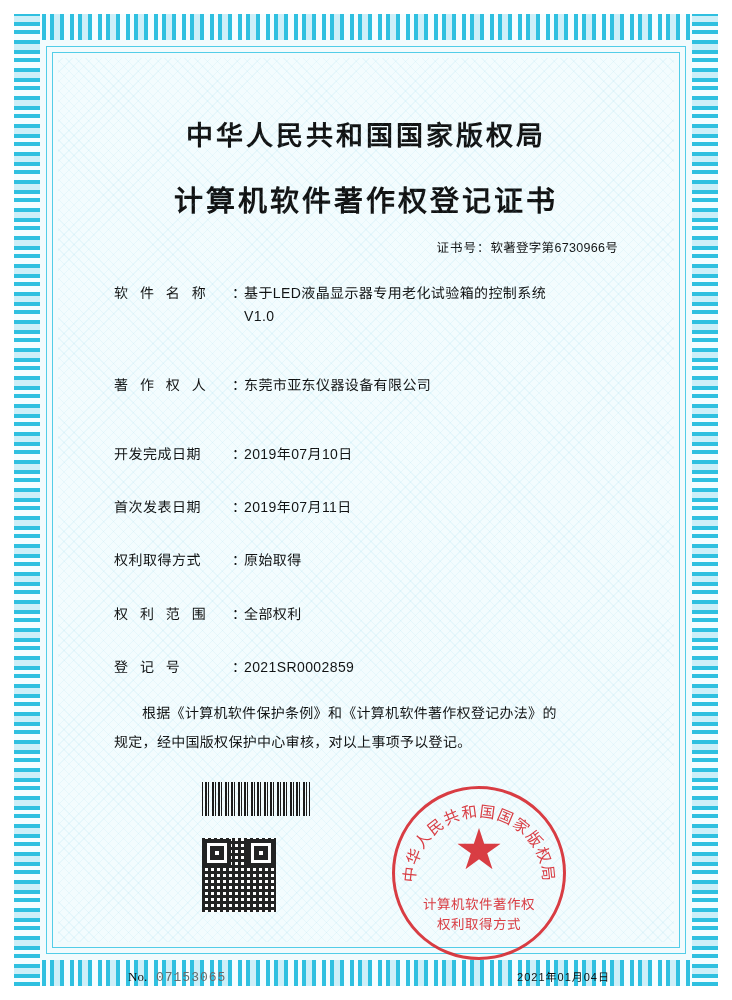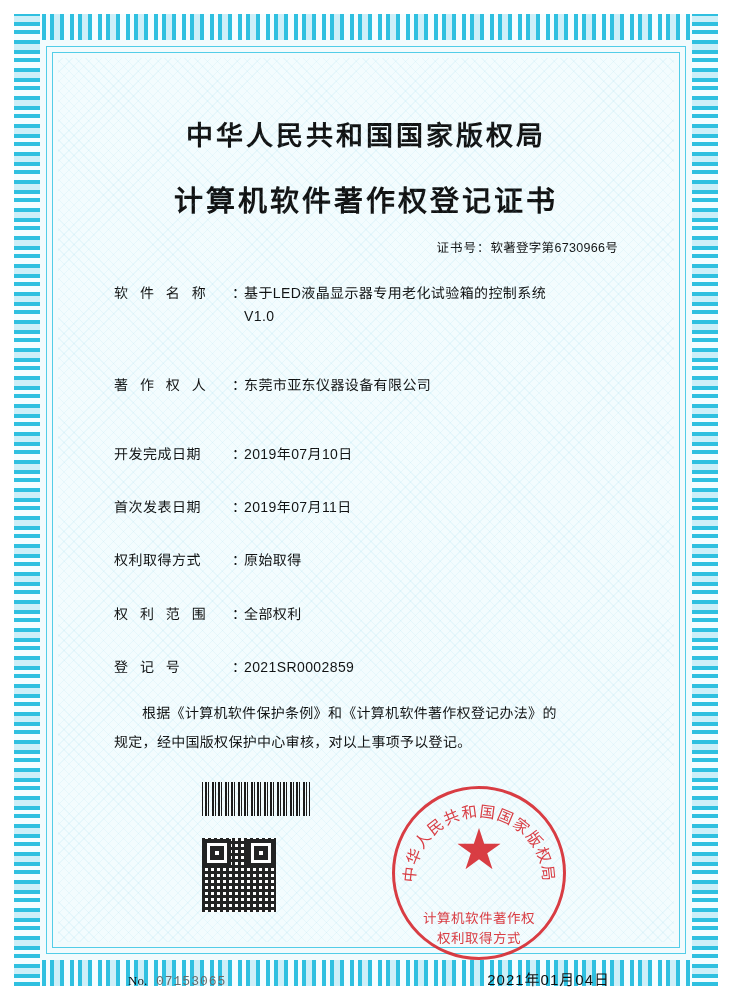--- a/index.html
+++ b/index.html
@@ -245,21 +245,21 @@
   .seal-arc text {
     font-family: "Liberation Serif", serif;
     font-size: 15.5px;
     fill: #d6232a;
     letter-spacing: 1.5px;
   }
   .seal-bottom {
     position: absolute;
     left: 0;
     right: 0;
-    bottom: 8px;
+    bottom: 22px;
     text-align: center;
     font-family: "Liberation Serif", serif;
     font-size: 13.5px;
     line-height: 1.45;
     color: #d6232a;
     letter-spacing: 0.5px;
   }
 
   
   .footer {
@@ -277,21 +277,21 @@
     font-size: 13px;
     letter-spacing: 1px;
     color: #6b6b6b;
   }
   .serial .prefix {
     font-family: "Liberation Serif", serif;
     color: #111;
     letter-spacing: 0;
   }
   .issue-date {
-    font-size: 15px;
+    font-size: 11px;
     letter-spacing: 1px;
   }
 </style>
 </head>
 <body>
 
 <div class="certificate">
 
   <div class="border-outer"></div>
   <div class="band" style="left:14px; top:14px; right:14px; height:26px;"></div>

